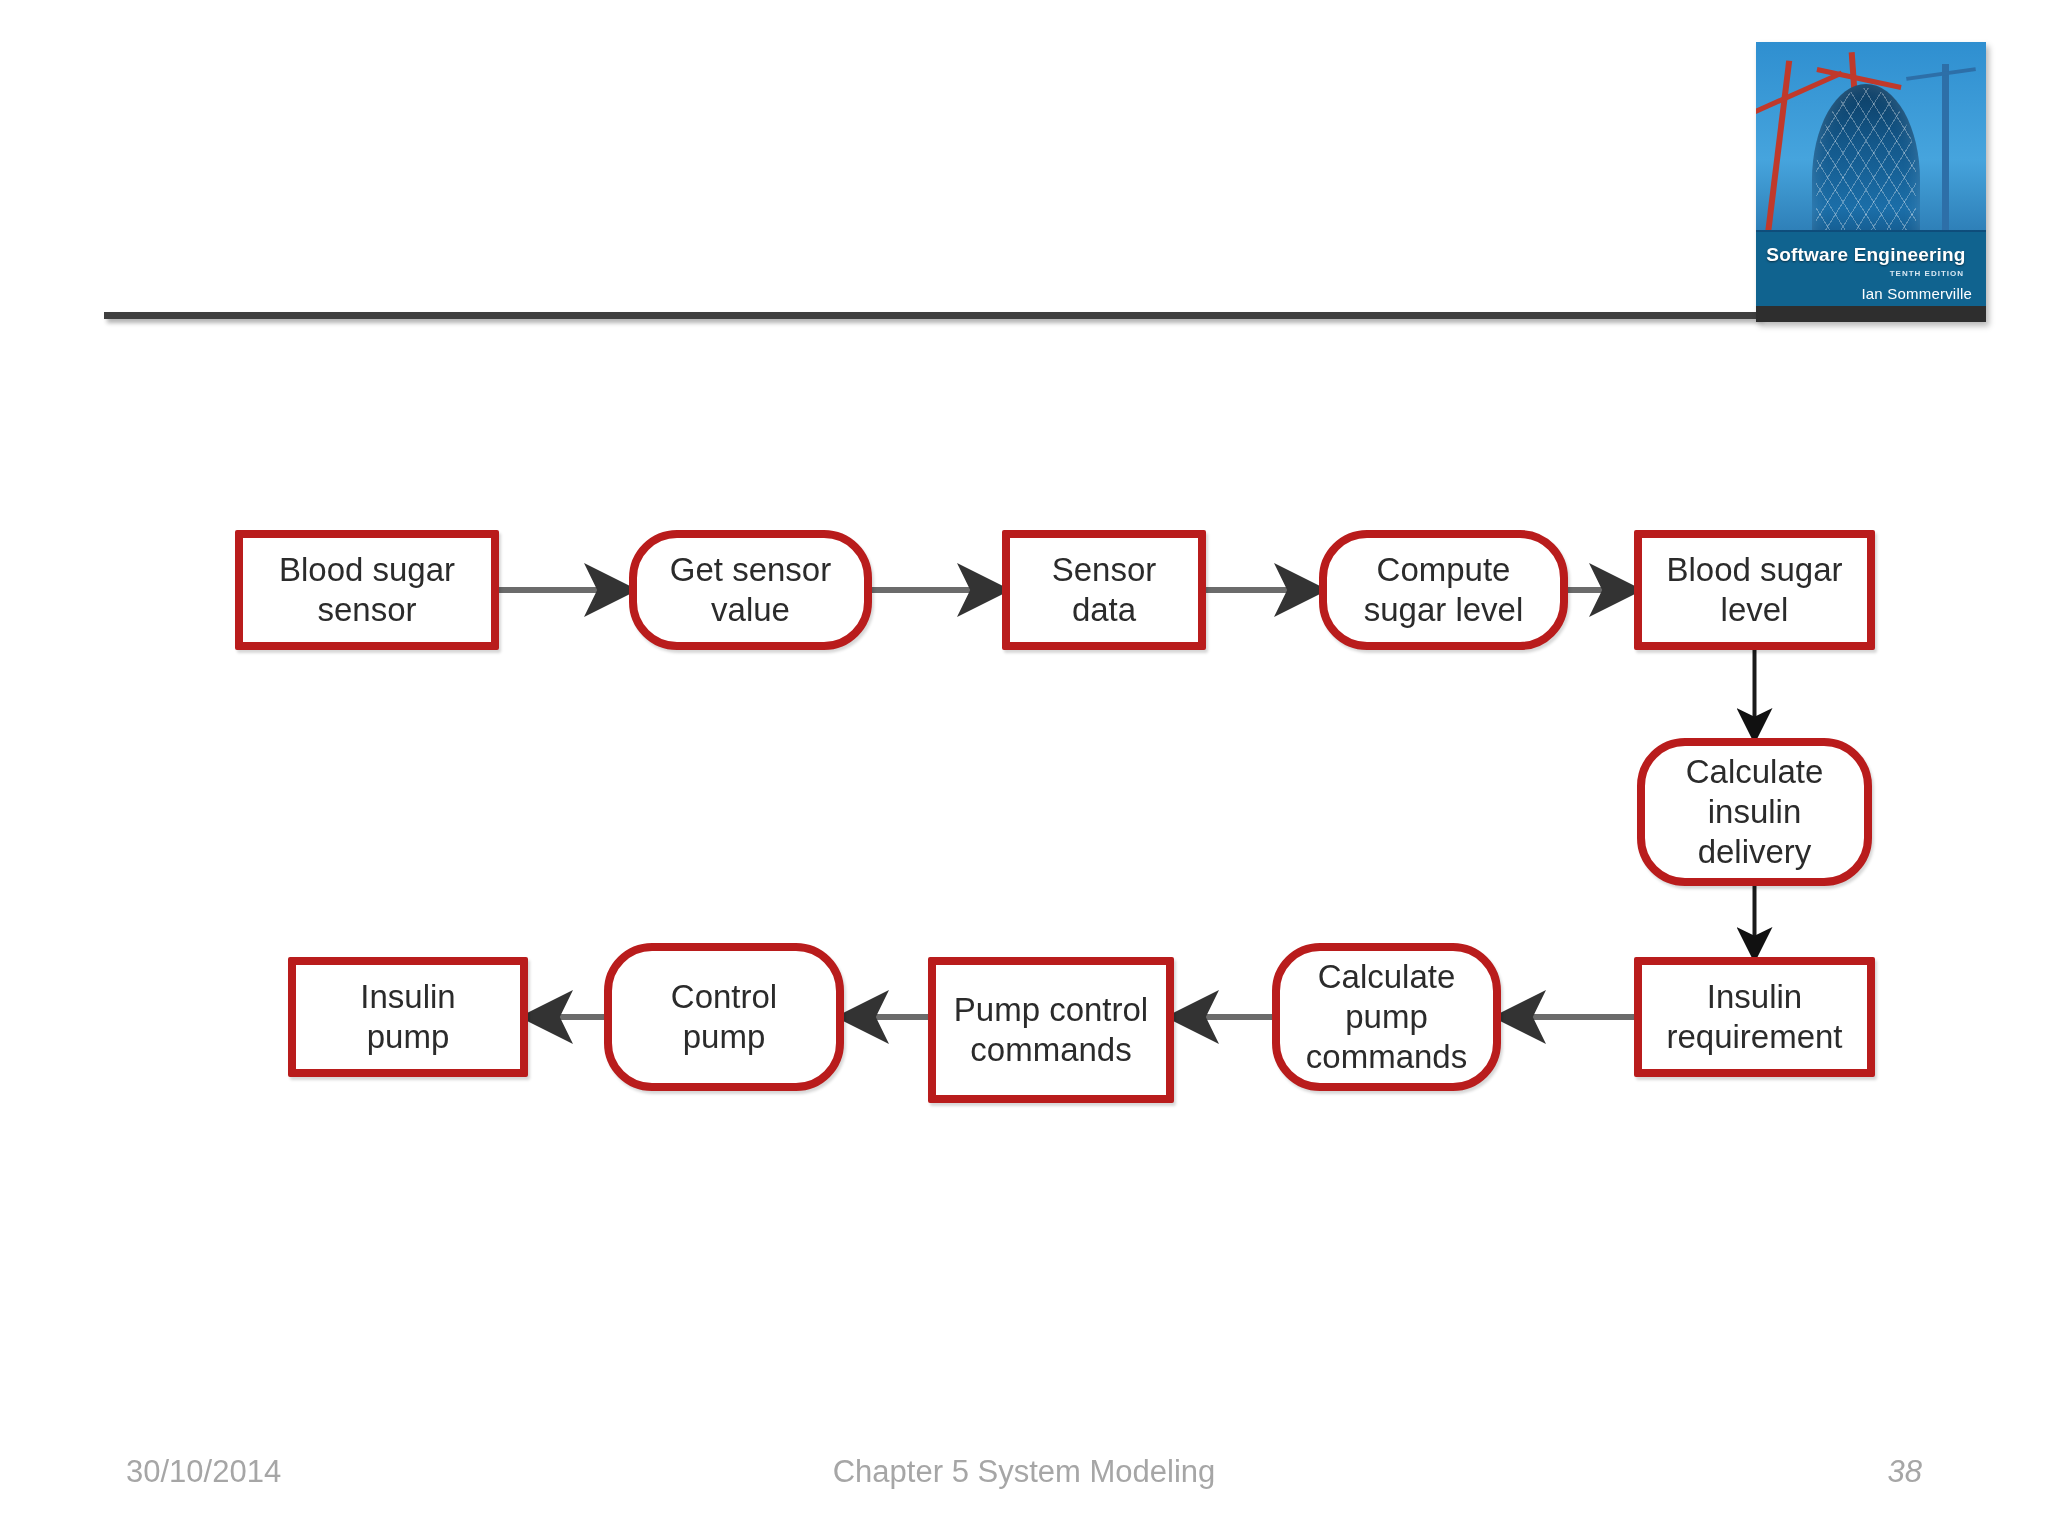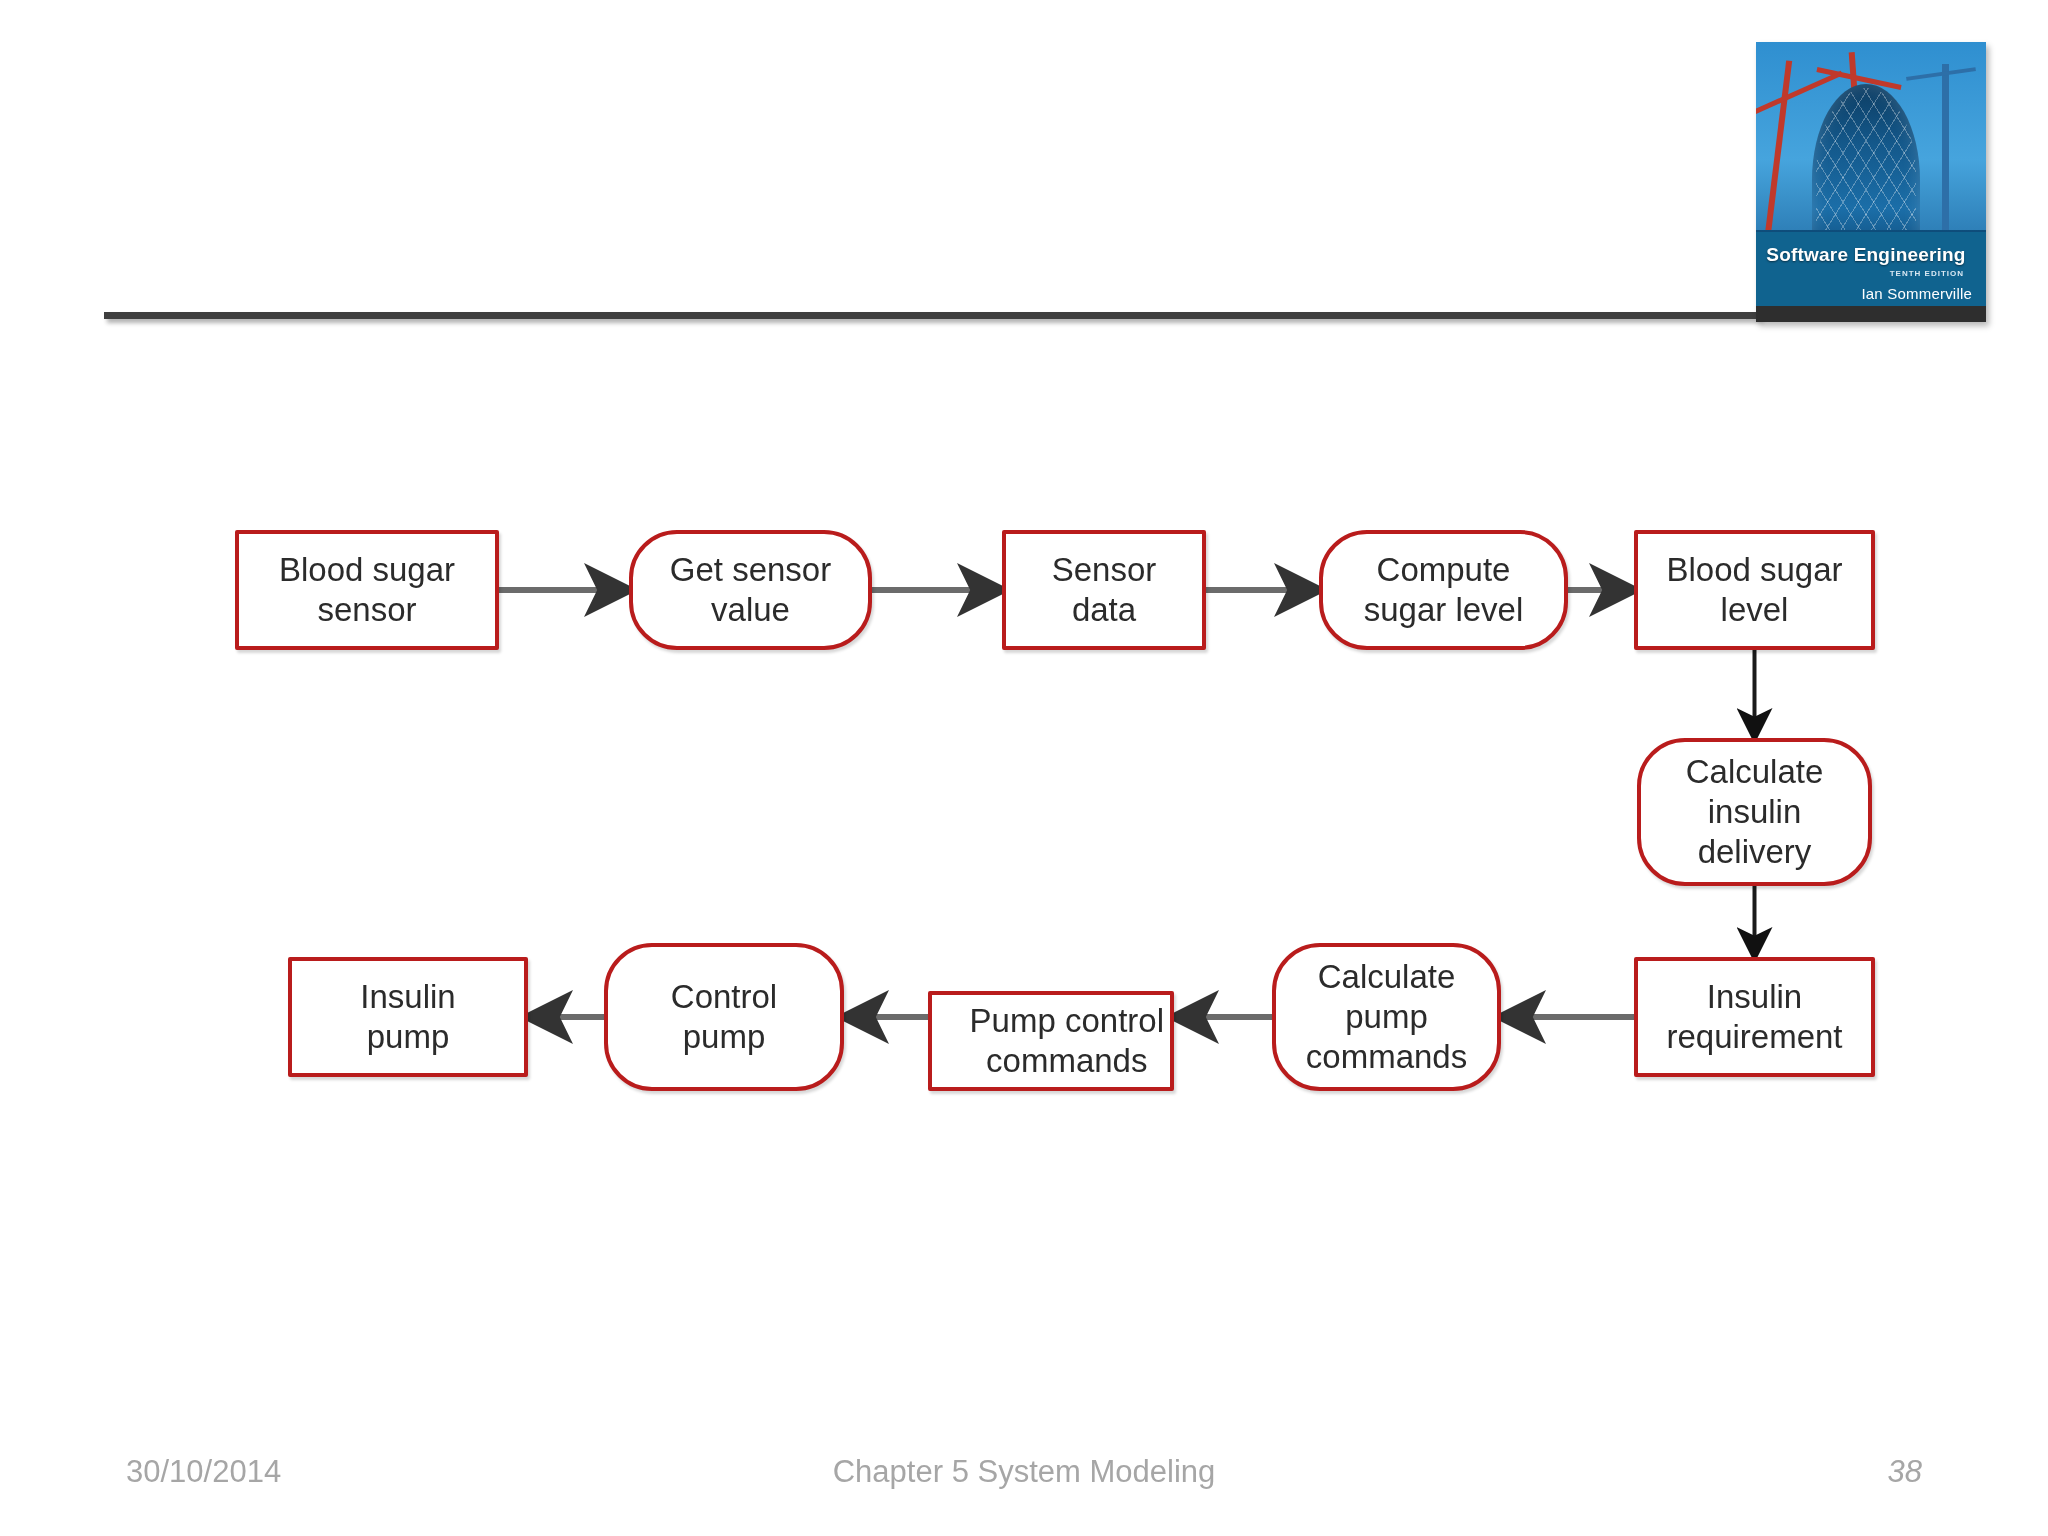--- a/index.html
+++ b/index.html
@@ -68,21 +68,21 @@
     color:#d9e8f3;font-size:8px;letter-spacing:1px;font-weight:bold;
   }
   #cover-author{
     position:absolute;left:0;right:14px;bottom:20px;text-align:right;
     color:#ffffff;font-size:15px;letter-spacing:.2px;
   }
 
   
   #diagram{position:absolute;left:0;top:0;width:2048px;height:1536px;}
   .node{
-    position:absolute;background:#ffffff;border:4px solid #b91c1c;
+    position:absolute;background:#ffffff;border:8px solid #b91c1c;
     display:flex;align-items:center;justify-content:center;text-align:center;
     color:#2b2b2b;font-size:33px;line-height:40px;
     box-shadow:2px 3px 3px rgba(0,0,0,.16);
     box-sizing:border-box;
   }
   .node.object{border-radius:2px;}
   .node.activity{border-radius:48px;}
   .node .lbl{white-space:pre-line;padding:0 6px;}
 
   svg#edges{position:absolute;left:0;top:0;width:2048px;height:1536px;overflow:visible;}
@@ -171,21 +171,21 @@
         </div>
         <div class="node object" style="left: 1634px; top: 957px; width: 241px; height: 120px;">
           <span class="lbl">Insulin
 requirement</span>
         </div>
         <div class="node activity" style="left: 1272px; top: 943px; width: 229px; height: 148px;">
           <span class="lbl">Calculate
 pump
 commands</span>
         </div>
-        <div class="node object" style="left: 928px; top: 991px; width: 246px; height: 100px; justify-content: flex-end;">
+        <div class="node object" style="left: 928px; top: 957px; width: 246px; height: 146px;">
           <span class="lbl">Pump control
 commands</span>
         </div>
         <div class="node activity" style="left: 604px; top: 943px; width: 240px; height: 148px;">
           <span class="lbl">Control
 pump</span>
         </div>
         <div class="node object" style="left: 288px; top: 957px; width: 240px; height: 120px;">
           <span class="lbl">Insulin
 pump</span>

